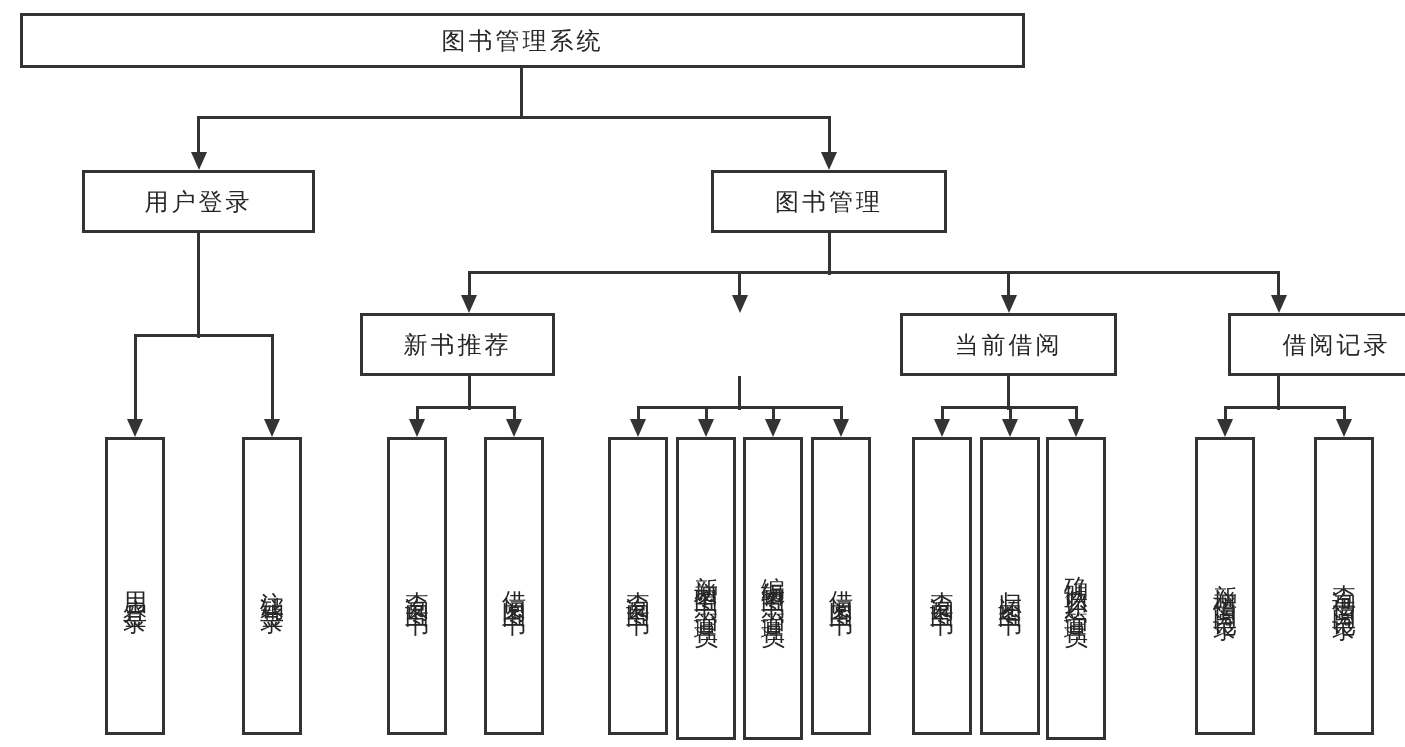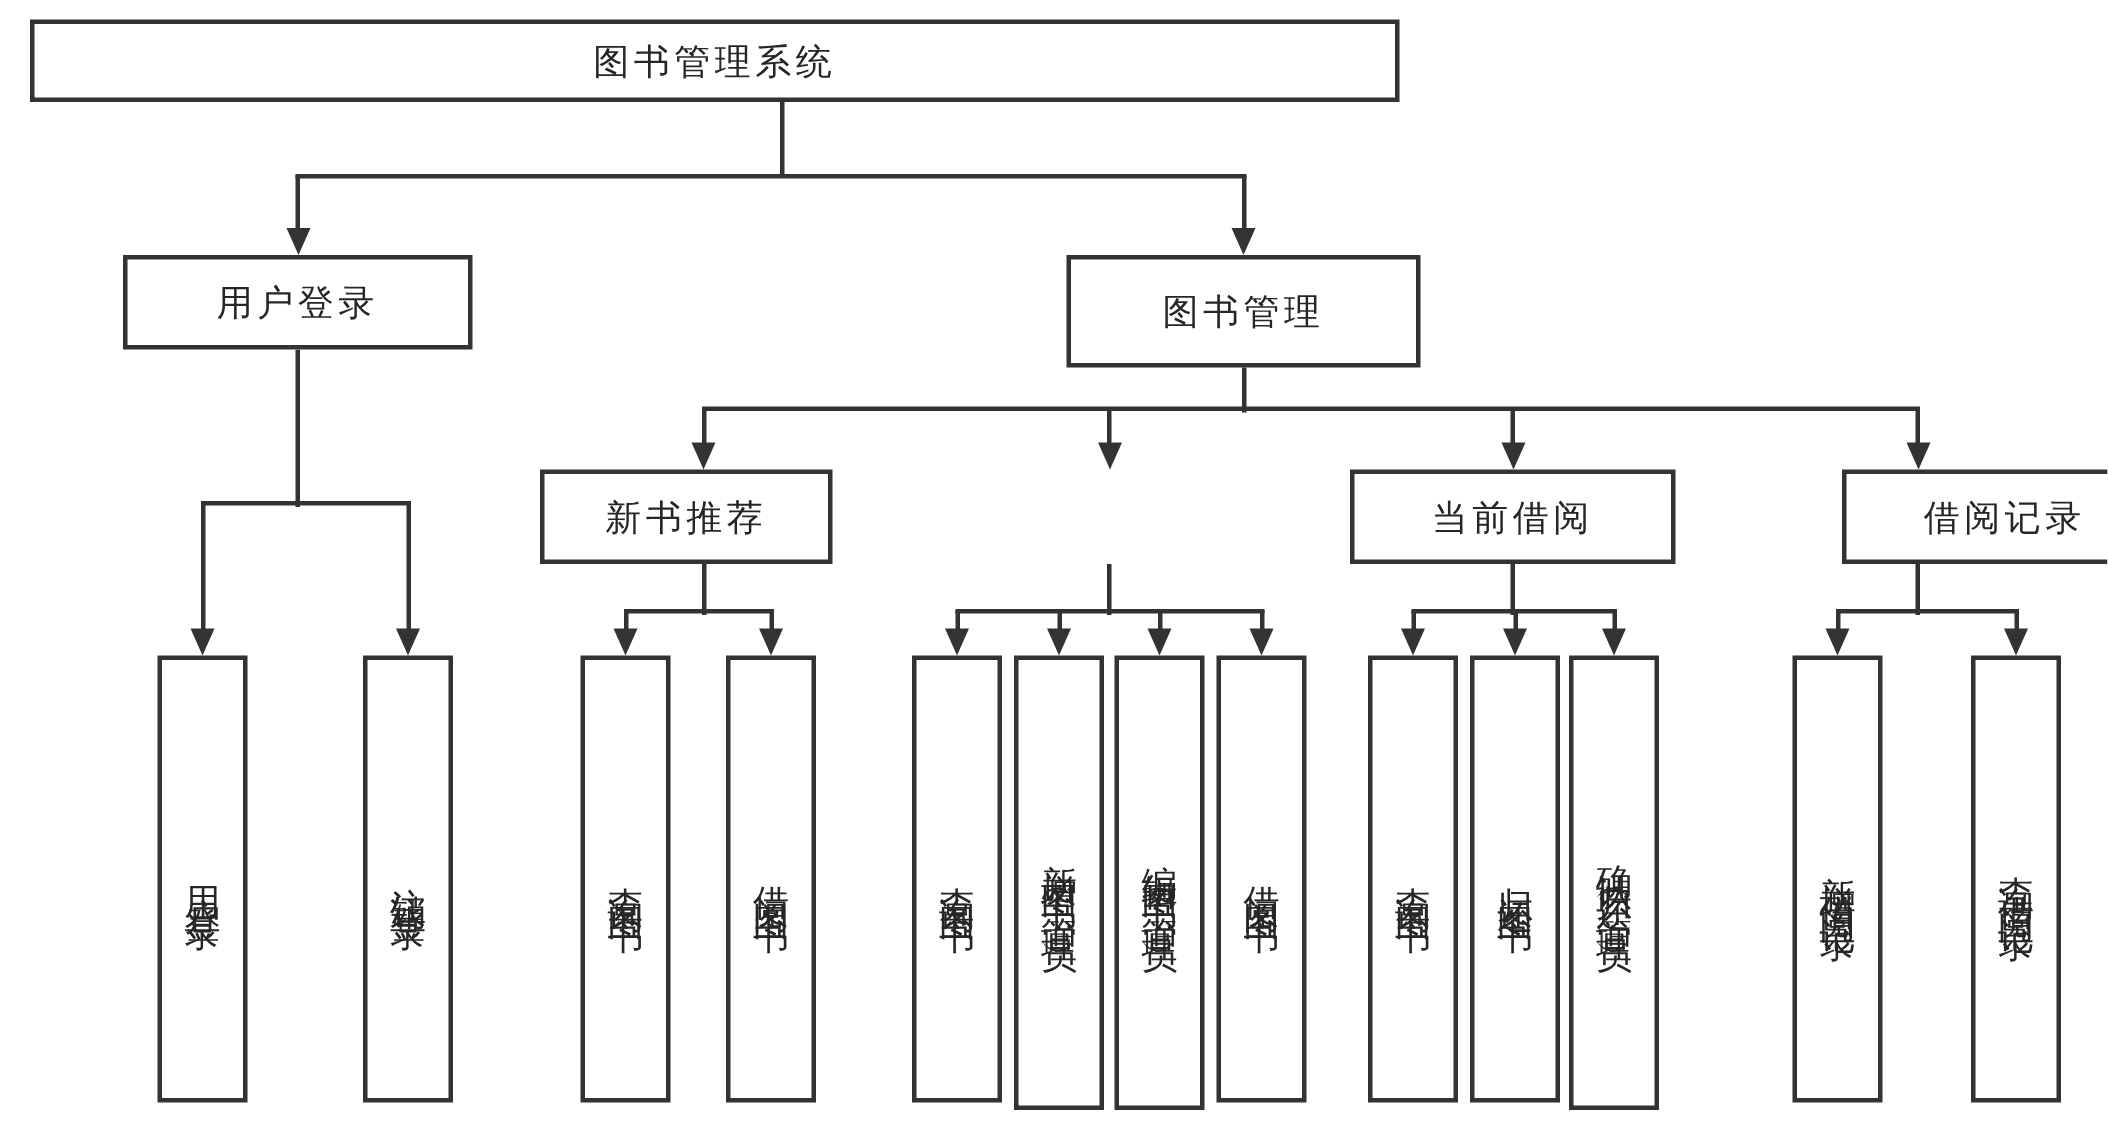--- a/index.html
+++ b/index.html
@@ -62,28 +62,28 @@
     color: rgba(145, 145, 145, 0.85);
     white-space: nowrap;
     z-index: 3;
   }
 </style>
 </head>
 <body>
 
 <div id="stage">
 
-  <div class="box h" style="left:20px; top:13px; width:913px; height:55px;">
+  <div class="box h" style="left:20px; top:13px; width:1005px; height:55px;">
     <span>图书管理系统</span>
   </div>
 
   <div class="box h" style="left:82px; top:170px; width:233px; height:63px;">
     <span>用户登录</span>
   </div>
-  <div class="box h" style="left:711px; top:170px; width:236px; height:75px;">
+  <div class="box h" style="left:711px; top:170px; width:236px; height:63px;">
     <span>图书管理</span>
   </div>
 
   <div class="box h" style="left:360px; top:313px; width:195px; height:63px;">
     <span>新书推荐</span>
   </div>
   <div class="box h" style="left:900px; top:313px; width:217px; height:63px;">
     <span>当前借阅</span>
   </div>
   <div class="box h" style="left:1228px; top:313px; width:217px; height:63px;">

